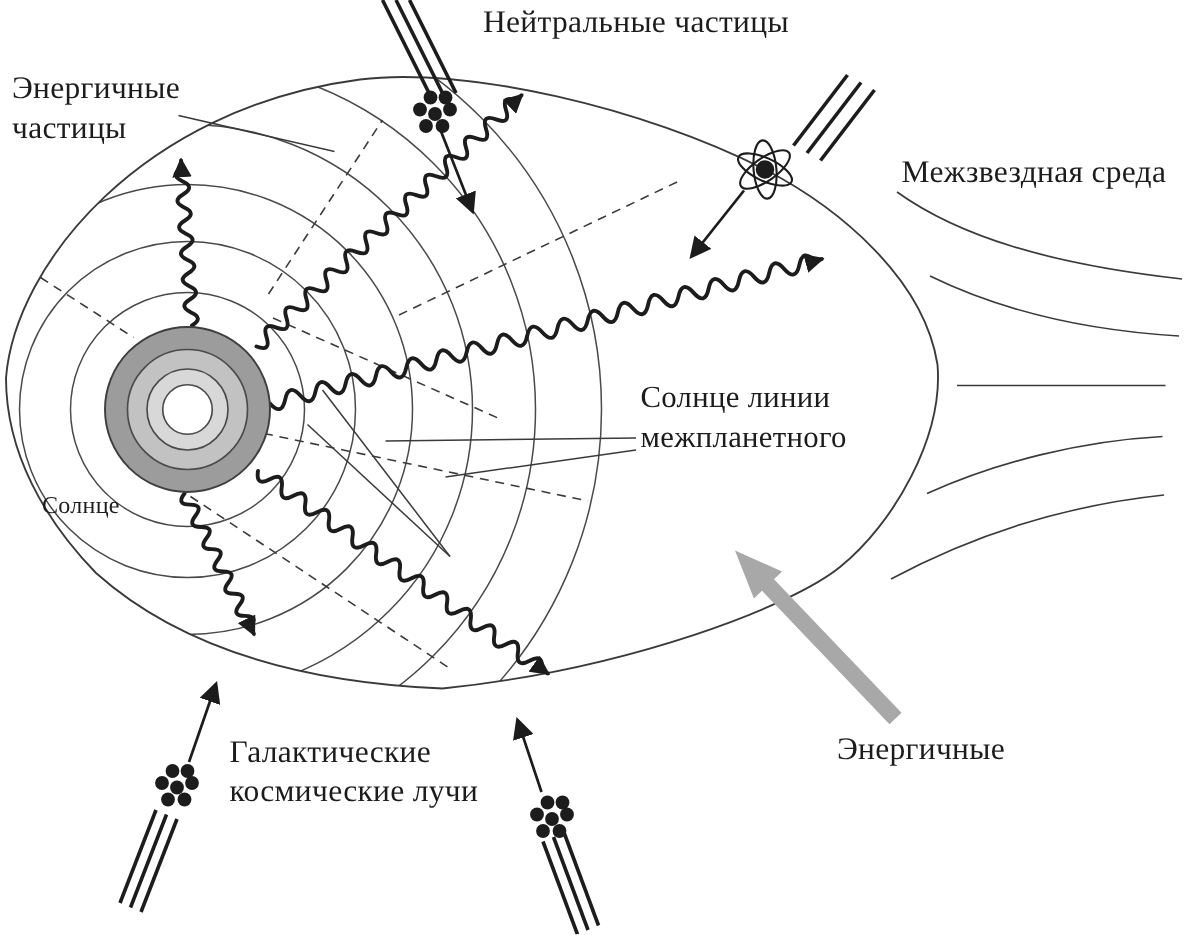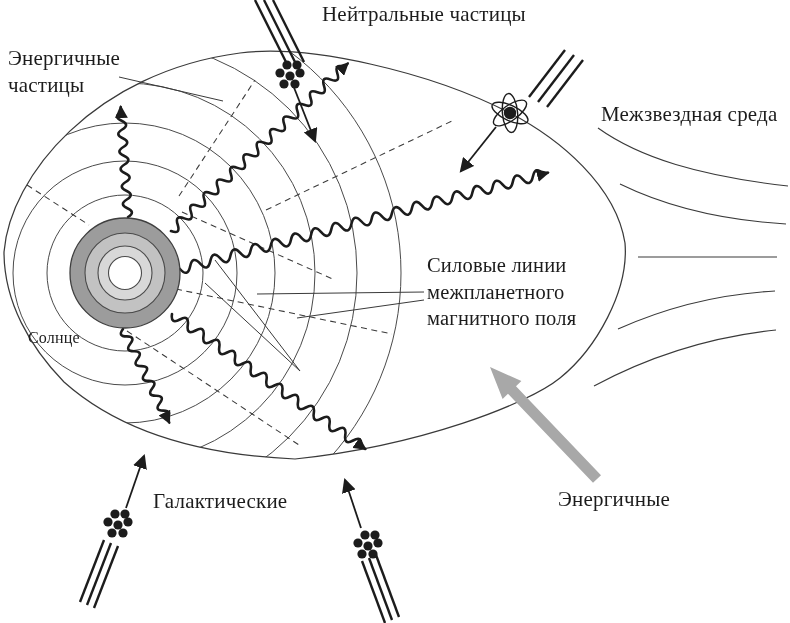--- a/index.html
+++ b/index.html
@@ -163,27 +163,27 @@
 <div class="lbl" id="lbl-neutral">Нейтральные частицы</div>
 
 <div class="lbl" id="lbl-energetic">
   <div>Энергичные</div>
   <div>частицы</div>
 </div>
 
 <div class="lbl" id="lbl-interstellar">Межзвездная среда</div>
 
 <div class="lbl" id="lbl-field">
-  <div>Силовые линии</div>
+  <div>Солнце линии</div>
   <div>межпланетного</div>
-  <div>магнитного поля</div>
 </div>
 
 <div class="lbl" id="lbl-sun">Солнце</div>
 
 
 <div class="lbl" id="lbl-helio">Энергичные</div>
 
 <div class="lbl" id="lbl-cosmic">
   <div>Галактические</div>
+  <div>космические лучи</div>
 </div>
 
 </div>
 
 </body></html>

